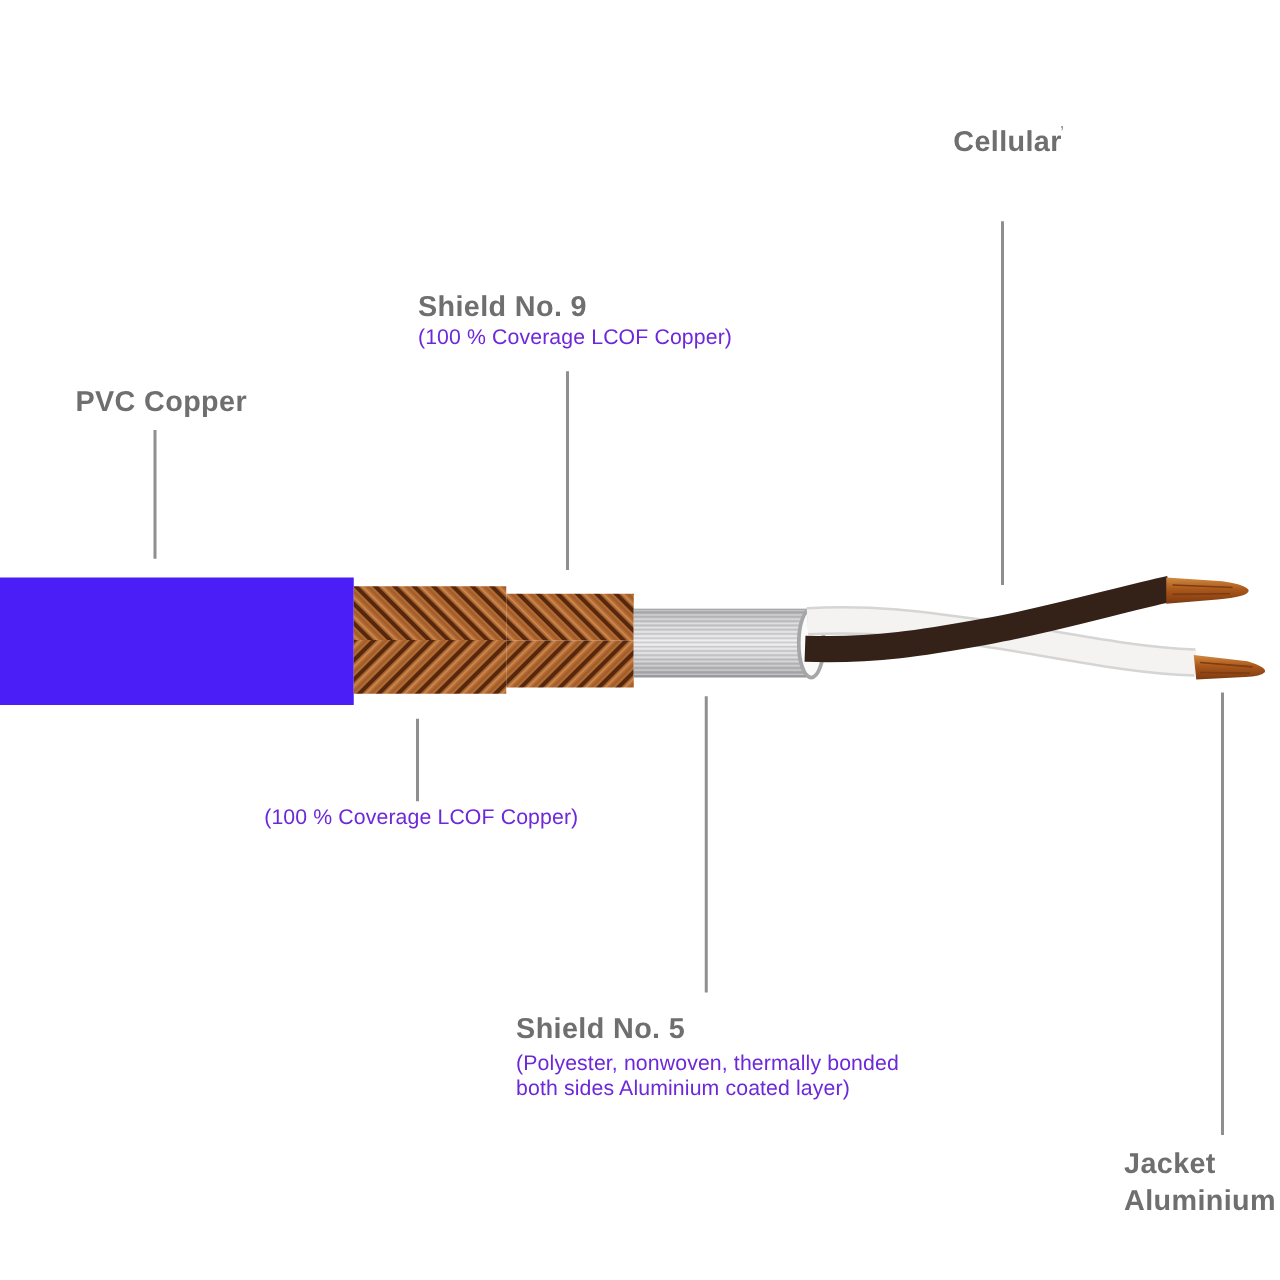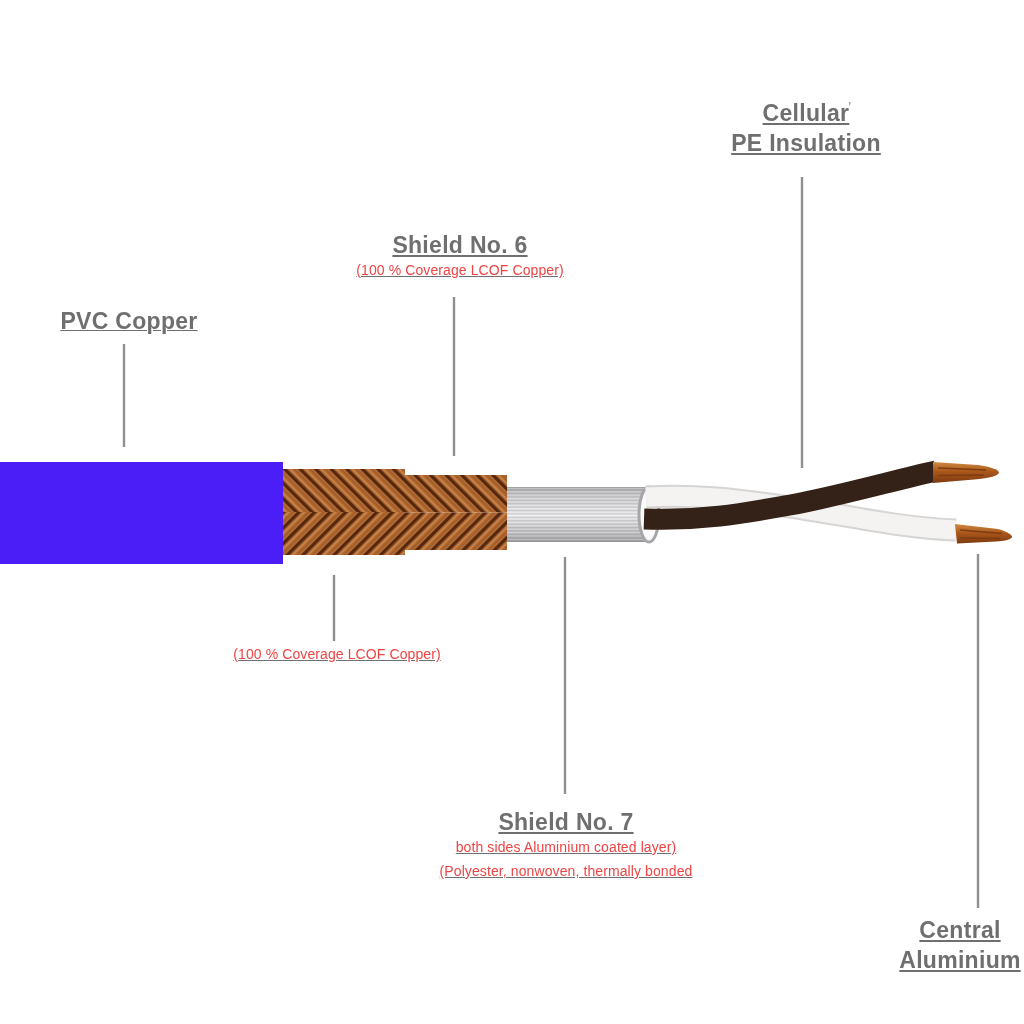--- a/index.html
+++ b/index.html
@@ -7,39 +7,37 @@
     position: relative;
     width: 1024px;
     height: 1024px;
     background: #ffffff;
     overflow: hidden;
     font-family: "Liberation Sans", sans-serif;
   }
   .stage svg { position: absolute; left: 0; top: 0; }
   .label {
     position: absolute;
-    text-align: center;
     transform: translateX(-50%);
     white-space: nowrap;
     color: #6f6f6f;
-    text-decoration: underline;
   }
   .label .title {
     font-weight: bold;
     font-size: 23px;
     line-height: 30px;
     letter-spacing: 0.3px;
     color: #6f6f6f;
   }
   .label .title-line { display: block; }
   .label .subtitle {
     font-weight: normal;
-    font-size: 14px;
+    font-size: 17px;
     line-height: 20px;
-    color: #ef4444;
+    color: #6d28d9;
     letter-spacing: 0.1px;
   }
   .label .subtitle-line { display: block; }
   .stray {
     position: absolute;
     left: 848px;
     top: 98px;
     font-size: 15px;
     color: #9a9a9a;
     transform: none;
@@ -123,38 +121,37 @@
     <line class="pointer" x1="334" y1="575" x2="334" y2="641"></line>
     <line class="pointer" x1="565" y1="557" x2="565" y2="794"></line>
     <line class="pointer" x1="978" y1="554" x2="978" y2="908"></line>
   </svg>
 
   <div class="label" style="left:129px; top:306px;">
     <span class="title">PVC Copper</span>
   </div>
 
   <div class="label" style="left:460px; top:230px;">
-    <span class="title title-line">Shield No. 6</span>
+    <span class="title title-line">Shield No. 9</span>
     <span class="subtitle subtitle-line">(100 % Coverage LCOF Copper)</span>
   </div>
 
   <div class="label" style="left:806px; top:98px;">
     <span class="title title-line">Cellular</span>
-    <span class="title title-line">PE Insulation</span>
   </div>
   <span class="stray">’</span>
 
   <div class="label" style="left:337px; top:644px;">
     <span class="subtitle subtitle-line">(100 % Coverage LCOF Copper)</span>
   </div>
 
   <div class="label" style="left:566px; top:807px;">
-    <span class="title title-line">Shield No. 7</span>
+    <span class="title title-line">Shield No. 5</span>
+    <span class="subtitle subtitle-line" style="margin-top:4px;">(Polyester, nonwoven, thermally bonded</span>
     <span class="subtitle subtitle-line">both sides Aluminium coated layer)</span>
-    <span class="subtitle subtitle-line" style="margin-top:4px;">(Polyester, nonwoven, thermally bonded</span>
   </div>
 
   <div class="label" style="left:960px; top:915px;">
-    <span class="title title-line">Central</span>
+    <span class="title title-line">Jacket</span>
     <span class="title title-line">Aluminium</span>
   </div>
 
 </div>
 
 </body></html>

